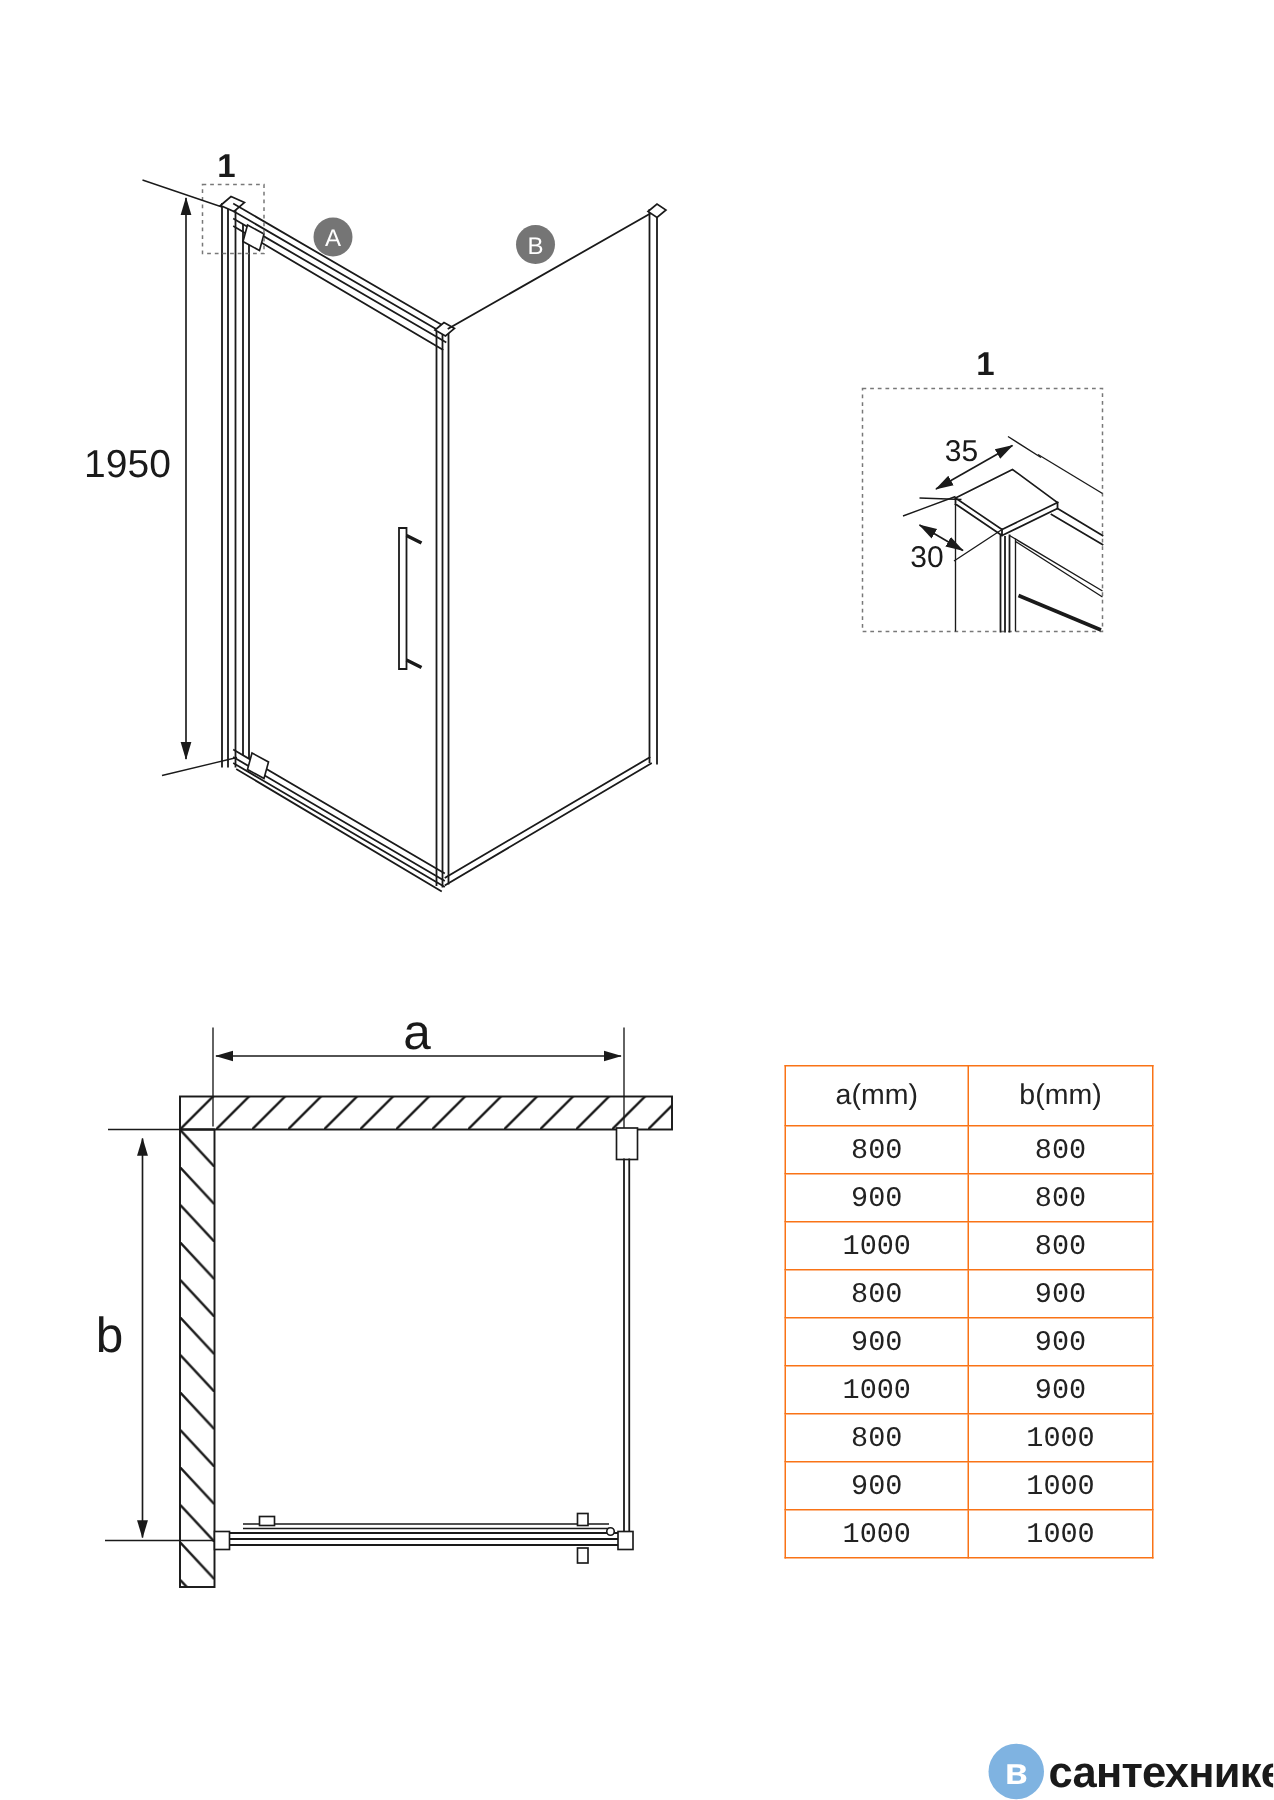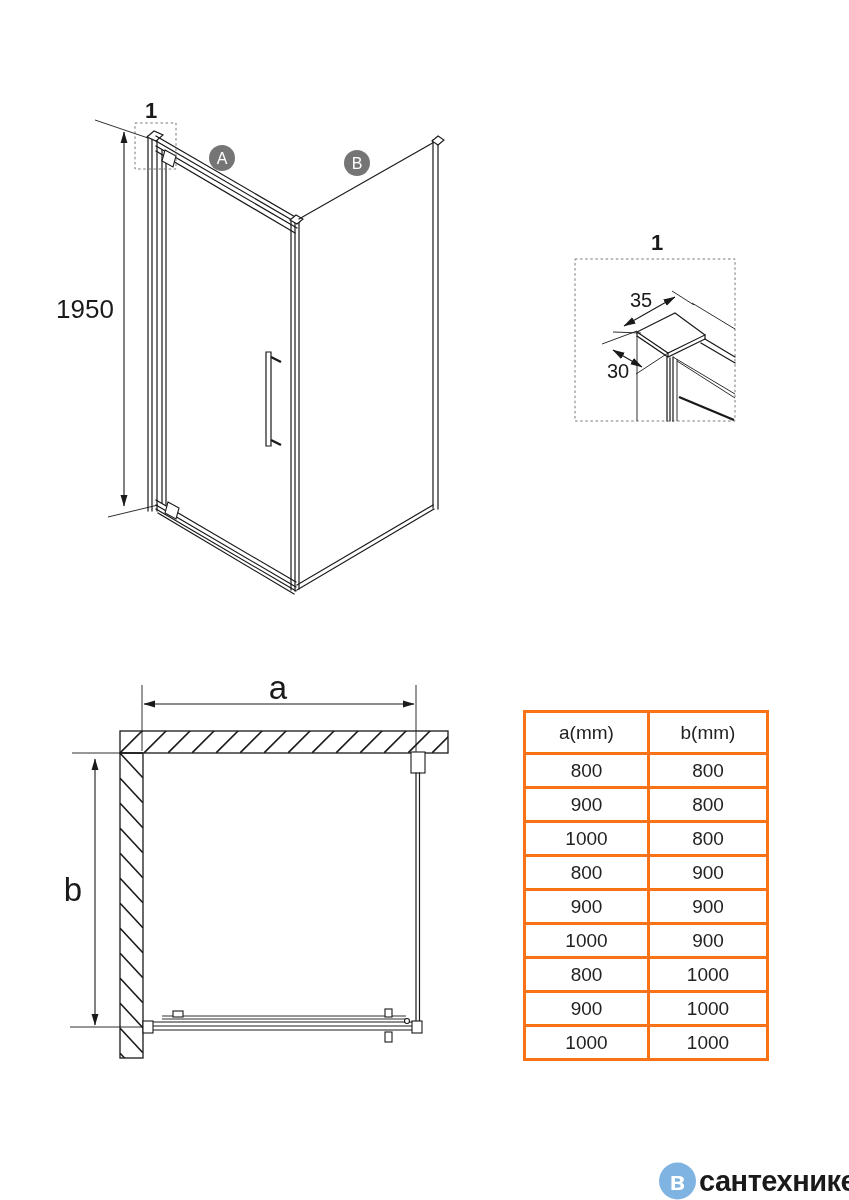--- a/index.html
+++ b/index.html
@@ -17,25 +17,25 @@
   .dimln{stroke:#1a1a1a;fill:none;stroke-width:1.1;}
   .t-callout{font-size:22px;font-weight:bold;}
   .t-dim-big{font-size:26px;}
   .t-dim{font-size:20px;}
   .t-axis{font-size:33px;}
   .t-badge{font-size:16px;fill:#ffffff;}
 
   
   .size-table{position:absolute;left:523px;top:710px;width:246px;}
   .size-table table{border-collapse:collapse;width:100%;table-layout:fixed;}
-  .size-table th,.size-table td{border:3px solid #f97316;text-align:center;
+  .size-table th,.size-table td{border:1px solid #f97316;text-align:center;
       font-family:"Liberation Sans",sans-serif;font-size:19px;font-weight:normal;color:#222;
       padding:0;}
   .size-table th{height:39px;}
-  .size-table td{height:31px;}
+  .size-table td{height:31px;font-family:Liberation Mono, monospace;}
 
   
   .watermark{position:absolute;left:654px;top:1158px;width:195px;height:42px;}
   .wm-text{font-size:29px;font-weight:bold;letter-spacing:-0.5px;}
   .wm-letter{font-size:25px;font-weight:bold;fill:#ffffff;}
 </style>
 </head>
 <body>
 
 <div class="page">

